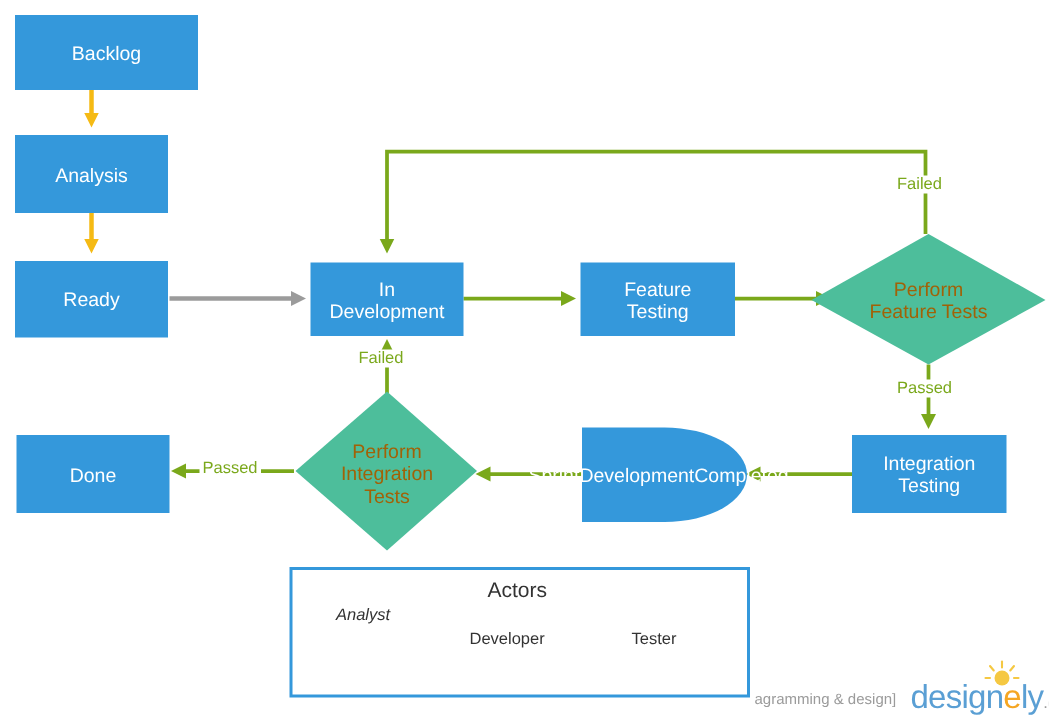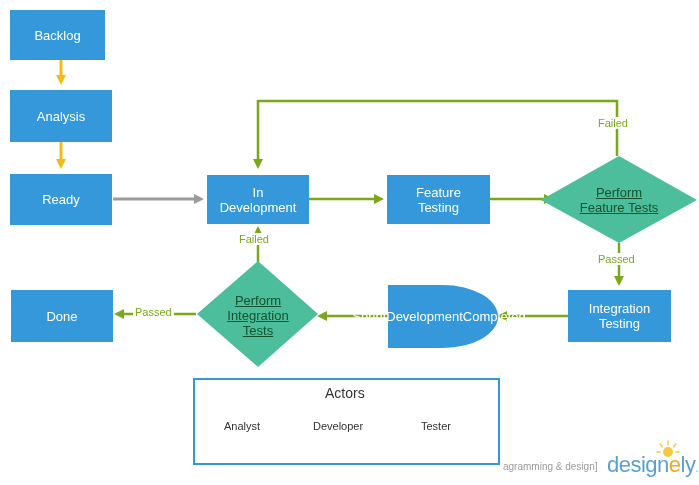--- a/index.html
+++ b/index.html
@@ -35,23 +35,22 @@
     font-size: 13px;
     line-height: 15px;
     font-family: "Liberation Sans", sans-serif;
     z-index: 5;
   }
   .node.box {
     background: #3498db;
   }
   .node.diamond-label {
     background: transparent;
-    color: #14532d;
+    color: #a16207;
     z-index: 6;
-    text-decoration: underline;
   }
   .node.capsule {
     background: #3498db;
     border-top-right-radius: 50% 50%;
     border-bottom-right-radius: 50% 50%;
   }
   .edge-label {
     position: absolute;
     font-size: 11px;
     color: #7aa81b;
@@ -179,21 +178,21 @@
     <g>
       <line x1="303" y1="432" x2="375" y2="432" stroke="#9b9b9b" stroke-width="4"></line>
       <polygon points="373,423 393,432 373,441" fill="#9b9b9b"></polygon>
     </g>
     <g>
       <line x1="390" y1="432" x2="461" y2="432" stroke="#7aa81b" stroke-width="4"></line>
       <polygon points="459,423 479,432 459,441" fill="#7aa81b"></polygon>
     </g>
   </svg>
 
-  <div class="node box" style="left:10px; top:10px; width:95px; height:50px;">
+  <div class="node box" style="left:10px; top:10px; width:122px; height:50px;">
     <span>Backlog</span>
   </div>
 
   <div class="node box" style="left:10px; top:90px; width:102px; height:52px;">
     <span>Analysis</span>
   </div>
 
   <div class="node box" style="left:10px; top:174px; width:102px; height:51px;text-align:center;">
     <span>Ready</span>
   </div>
@@ -239,21 +238,21 @@
   <div class="edge-label" style="left:596px; top:253px;">Passed</div>
 
   <div class="edge-label" style="left:237px; top:233px;">Failed</div>
 
   <div class="edge-label" style="left:133px; top:306px;">Passed</div>
 
   <div class="legend-box" style="left:193px; top:378px; width:307px; height:87px;"></div>
 
   <div class="legend-title" style="left:325px; top:385px;">Actors</div>
 
-  <div class="legend-actor-label" style="left:224px; top:420px;">Analyst</div>
+  <div class="legend-actor-label" style="left:224px; top:404px;font-style:italic;">Analyst</div>
 
   <div class="legend-actor-label" style="left:313px; top:420px;">Developer</div>
 
   <div class="legend-actor-label" style="left:421px; top:420px;">Tester</div>
 
   <div class="wm-text" style="left:503px; top:461px;">agramming &amp; design]</div>
 
   <div class="wm-brand" style="left:607px; top:452px;">
     <span class="c1">design</span><span class="c2">e</span><span class="c1">ly</span><span class="c3">.com</span>
   </div>

